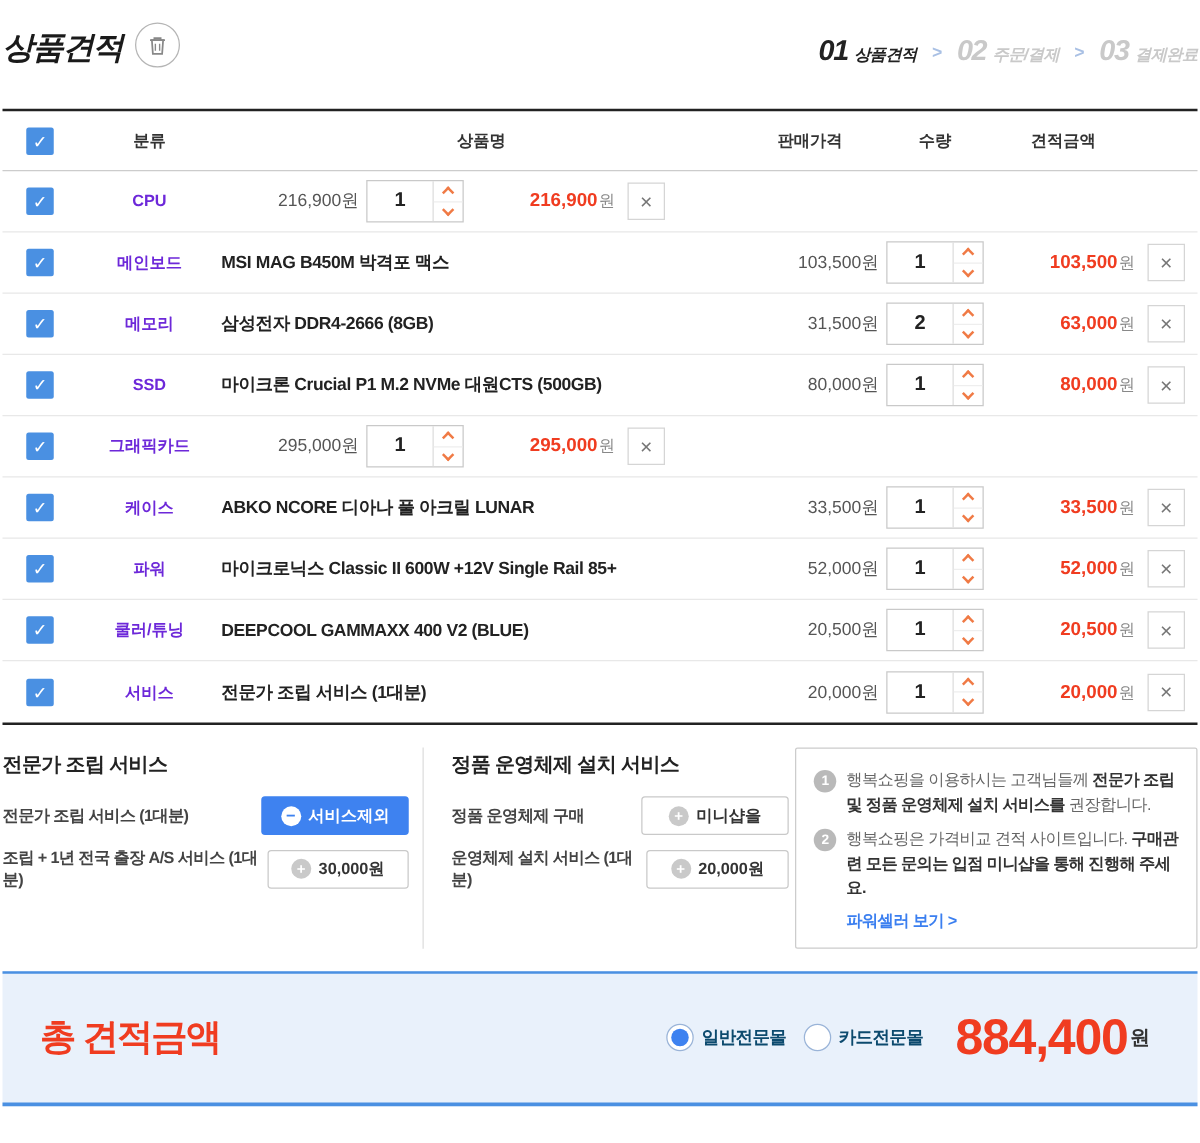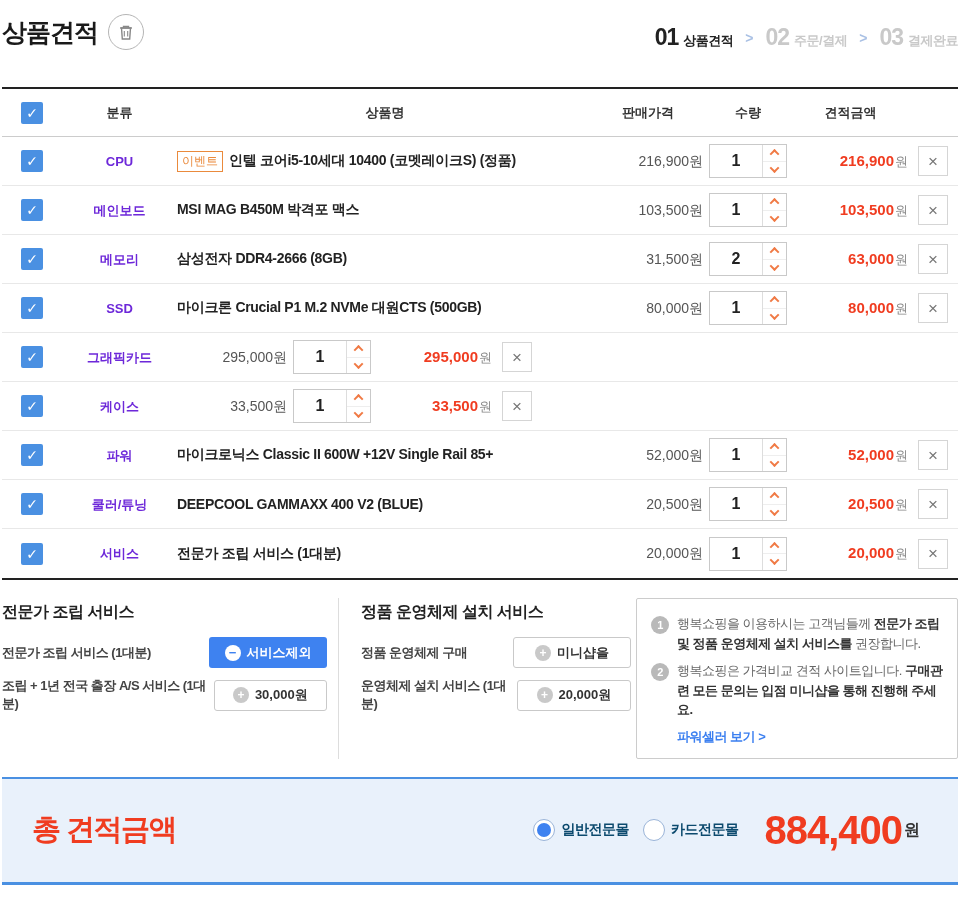--- a/index.html
+++ b/index.html
@@ -1,20 +1,20 @@
 <!DOCTYPE html>
 <html><head>
 <meta charset="utf-8">
 <style>
   * { margin:0; padding:0; box-sizing:border-box; }
   body { font-family:"Liberation Sans","DejaVu Sans",sans-serif; background:#fff; width:960px; height:914px; overflow:hidden; }
   .page { width:960px; padding:0 2px; }
 
   
-  .topbar { display:flex; align-items:flex-start; padding-top:16px; height:54px; }
+  .topbar { display:flex; align-items:flex-end; padding-top:4px; height:54px;font-style:italic; }
   .page-title { font-size:25px; font-weight:800; color:#1a1a1a; letter-spacing:-1px; }
   .trash-btn { width:36px; height:36px; border:1px solid #b5b5b5; border-radius:50%; background:#fff; margin-left:10px; margin-top:-2px; cursor:pointer; display:flex; align-items:center; justify-content:center; }
   .steps { margin-left:auto; display:flex; align-items:baseline; padding-top:8px; }
   .step { display:flex; align-items:baseline; }
   .step .num { font-size:23px; font-weight:700; letter-spacing:-1px; }
   .step .lbl { font-size:13px; font-weight:700; margin-left:5px; letter-spacing:-0.5px; }
   .step.active .num, .step.active .lbl { color:#222; }
   .step.off .num, .step.off .lbl { color:#c9c9c9; }
   .step-sep { color:#a9c0e4; font-size:14px; font-weight:700; margin:0 12px; align-self:center; }
 
@@ -143,24 +143,20 @@
       <div class="c-del"></div>
     </div>
 
     <div class="trow">
       <div class="c-check">
           <span class="checkbox">
             <span class="tick">✓</span>
           </span>
         </div>
       <div class="c-cat"><span class="cat-link">CPU</span></div>
-      <div class="c-name">
-          <span class="badge">이벤트</span>
-          <span class="pname">인텔 코어i5-10세대 10400 (코멧레이크S) (정품)</span>
-        </div>
       <div class="c-price"><span class="price-txt"><span>216,900</span><span>원</span></span></div>
       <div class="c-qty">
           <div class="stepper">
             <span class="qv">1</span>
             <div class="arrows">
               <span class="acell top">
                 <i class="chev up"></i>
               </span>
               <span class="acell">
                 <i class="chev down"></i>
@@ -291,20 +287,23 @@
         </div>
     </div>
 
     <div class="trow">
       <div class="c-check">
           <span class="checkbox">
             <span class="tick">✓</span>
           </span>
         </div>
       <div class="c-cat"><span class="cat-link">케이스</span></div>
+      <div class="c-name">
+          <span class="pname">ABKO NCORE 디아나 풀 아크릴 LUNAR</span>
+        </div>
       <div class="c-price"><span class="price-txt"><span>33,500</span><span>원</span></span></div>
       <div class="c-qty">
           <div class="stepper">
             <span class="qv">1</span>
             <div class="arrows">
               <span class="acell top">
                 <i class="chev up"></i>
               </span>
               <span class="acell">
                 <i class="chev down"></i>

